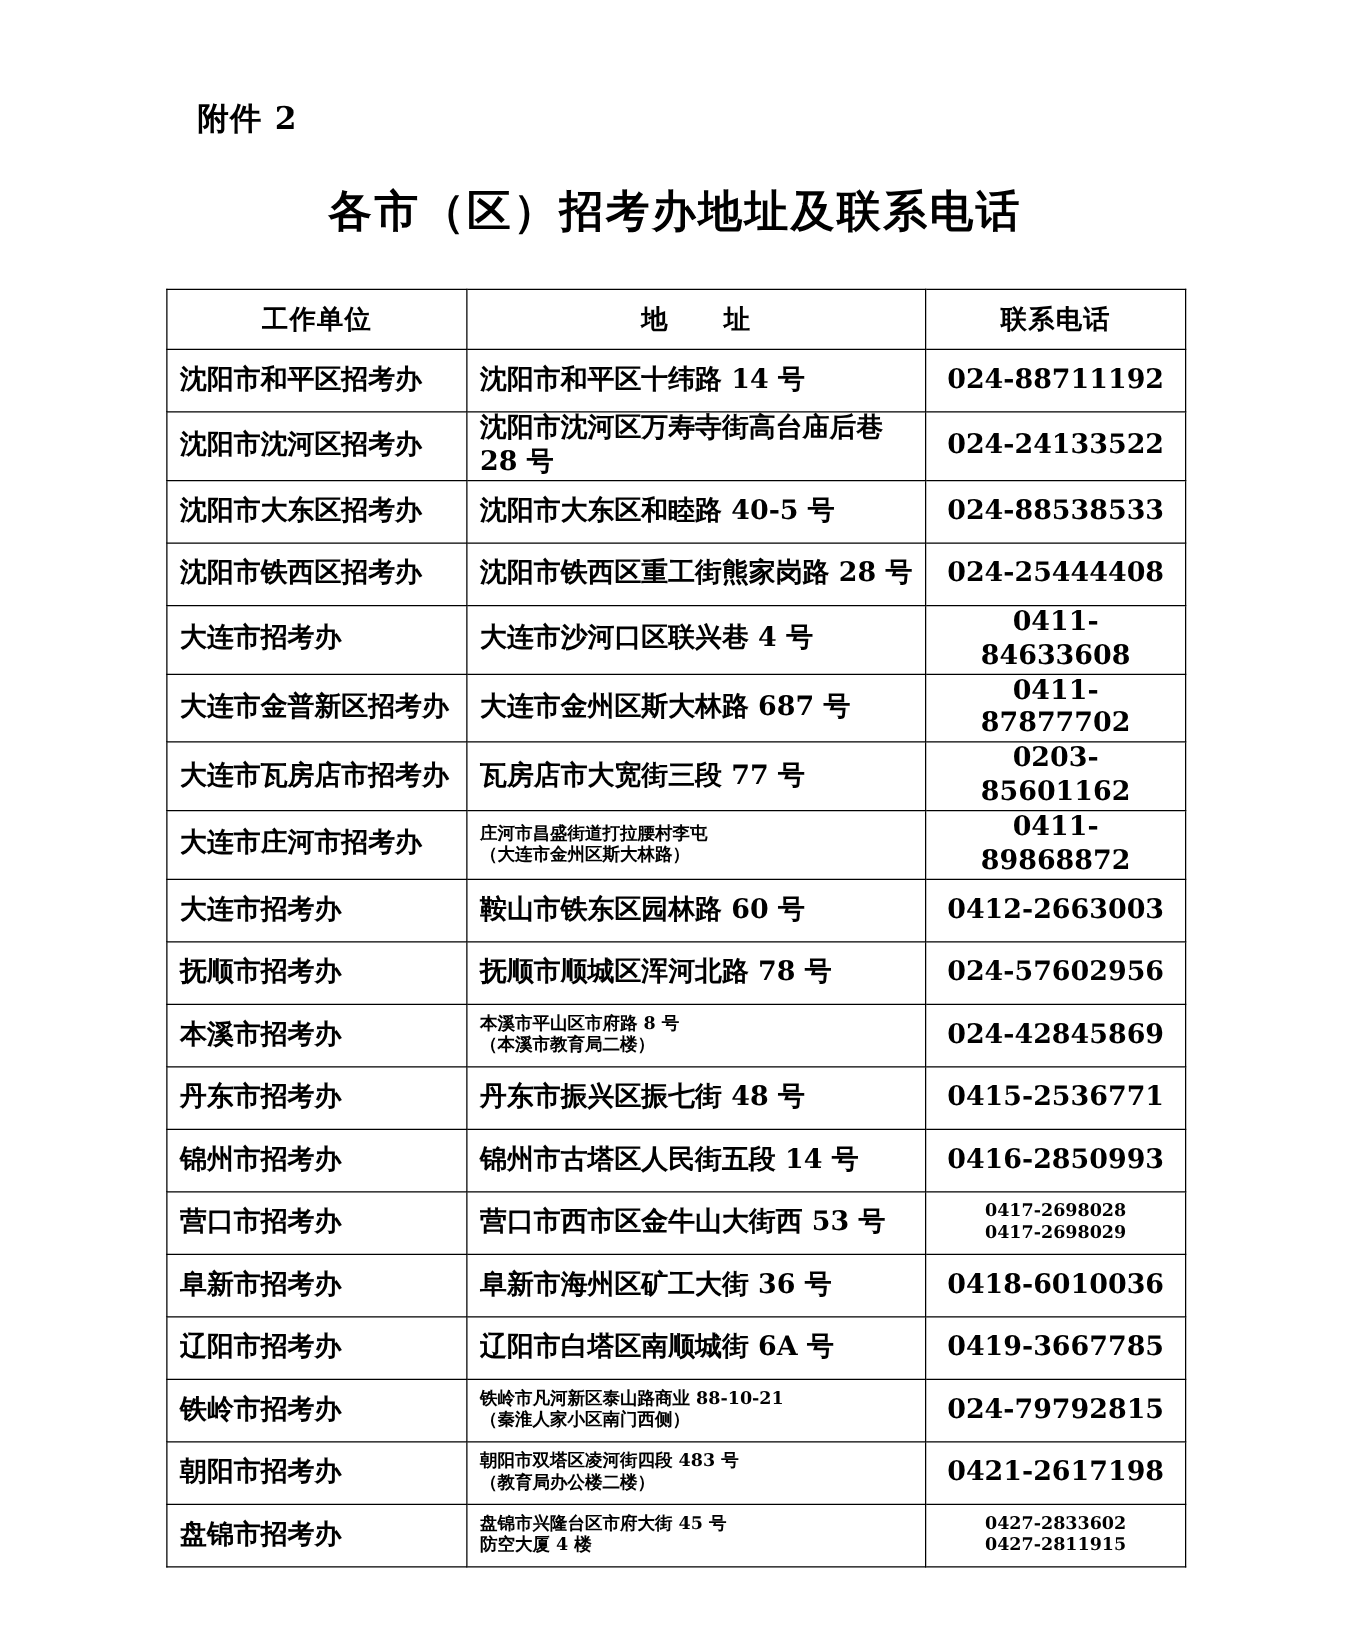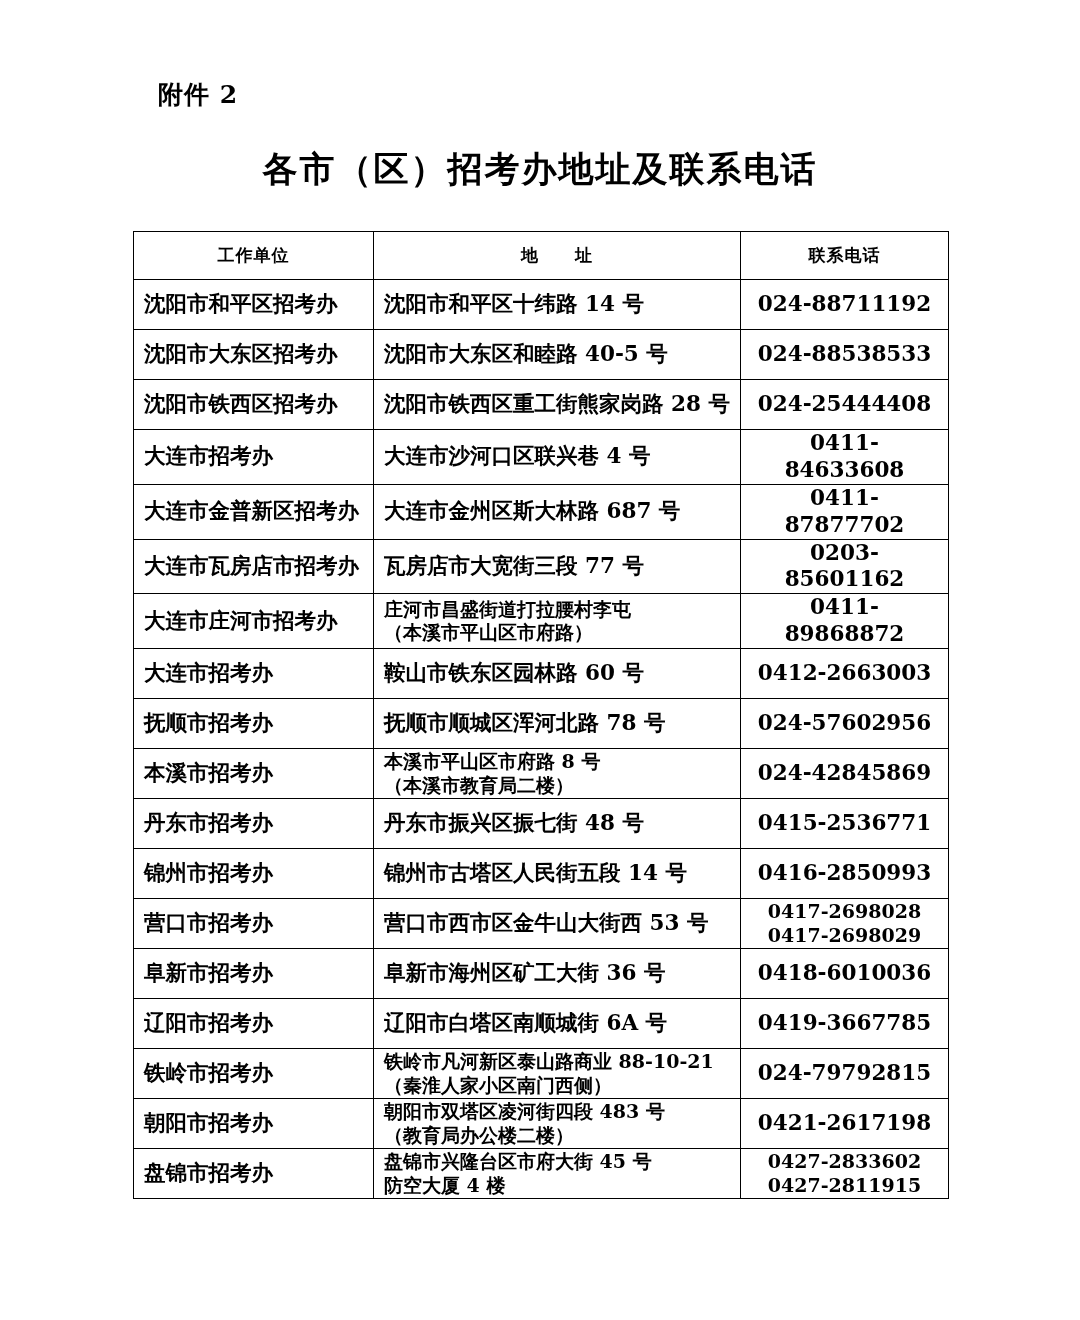--- a/index.html
+++ b/index.html
@@ -56,21 +56,21 @@
     padding: 0 10px;
     font-size: 21.5px;
     font-weight: 700;
     font-family: "DejaVu Serif", "Liberation Serif", serif;
     line-height: 1.25;
     vertical-align: middle;
   }
   table.contact-table thead th {
     height: 47px;
     text-align: center;
-    font-size: 17px;
+    font-size: 21px;
     letter-spacing: 1px;
   }
   col.c-unit { width: 240px; }
   col.c-addr { width: 367px; }
   col.c-tel  { width: 208px; }
 
   td.unit {
     text-align: left;
     padding-left: 14px;
   }
@@ -80,21 +80,21 @@
   }
   td.tel {
     text-align: center;
     font-weight: 700;
     letter-spacing: 0px;
   }
   tr.r-1 td { height: 49px; }
   tr.r-2 td { height: 49px; }
   .sub {
     display: block;
-    font-size: 19px;
+    font-size: 14px;
     line-height: 1.22;
   }
 </style>
 </head>
 <body>
 
 <div class="page">
 
   <div class="attachment-label">附件 2</div>
 
@@ -113,20 +113,25 @@
         <th>联系电话</th>
       </tr>
     </thead>
     <tbody id="table-body">
         <tr class="r-1">
           <td class="unit">沈阳市和平区招考办</td>
           <td class="addr">沈阳市和平区十纬路 14 号</td>
           <td class="tel">024-88711192</td>
         </tr>
         <tr class="r-1">
+          <td class="unit">沈阳市沈河区招考办</td>
+          <td class="addr">沈阳市沈河区万寿寺街高台庙后巷 28 号</td>
+          <td class="tel">024-24133522</td>
+        </tr>
+        <tr class="r-1">
           <td class="unit">沈阳市大东区招考办</td>
           <td class="addr">沈阳市大东区和睦路 40-5 号</td>
           <td class="tel">024-88538533</td>
         </tr>
         <tr class="r-1">
           <td class="unit">沈阳市铁西区招考办</td>
           <td class="addr">沈阳市铁西区重工街熊家岗路 28 号</td>
           <td class="tel">024-25444408</td>
         </tr>
         <tr class="r-1">
@@ -141,21 +146,21 @@
         </tr>
         <tr class="r-1">
           <td class="unit">大连市瓦房店市招考办</td>
           <td class="addr">瓦房店市大宽街三段 77 号</td>
           <td class="tel">0203-85601162</td>
         </tr>
         <tr class="r-2">
           <td class="unit">大连市庄河市招考办</td>
           <td class="addr">
             <span class="sub">庄河市昌盛街道打拉腰村李屯</span>
-            <span class="sub">（本溪市平山区市府路）</span>
+            <span class="sub">（大连市金州区斯大林路）</span>
           </td>
           <td class="tel">0411-89868872</td>
         </tr>
         <tr class="r-1">
           <td class="unit">大连市招考办</td>
           <td class="addr">鞍山市铁东区园林路 60 号</td>
           <td class="tel">0412-2663003</td>
         </tr>
         <tr class="r-1">
           <td class="unit">抚顺市招考办</td>

